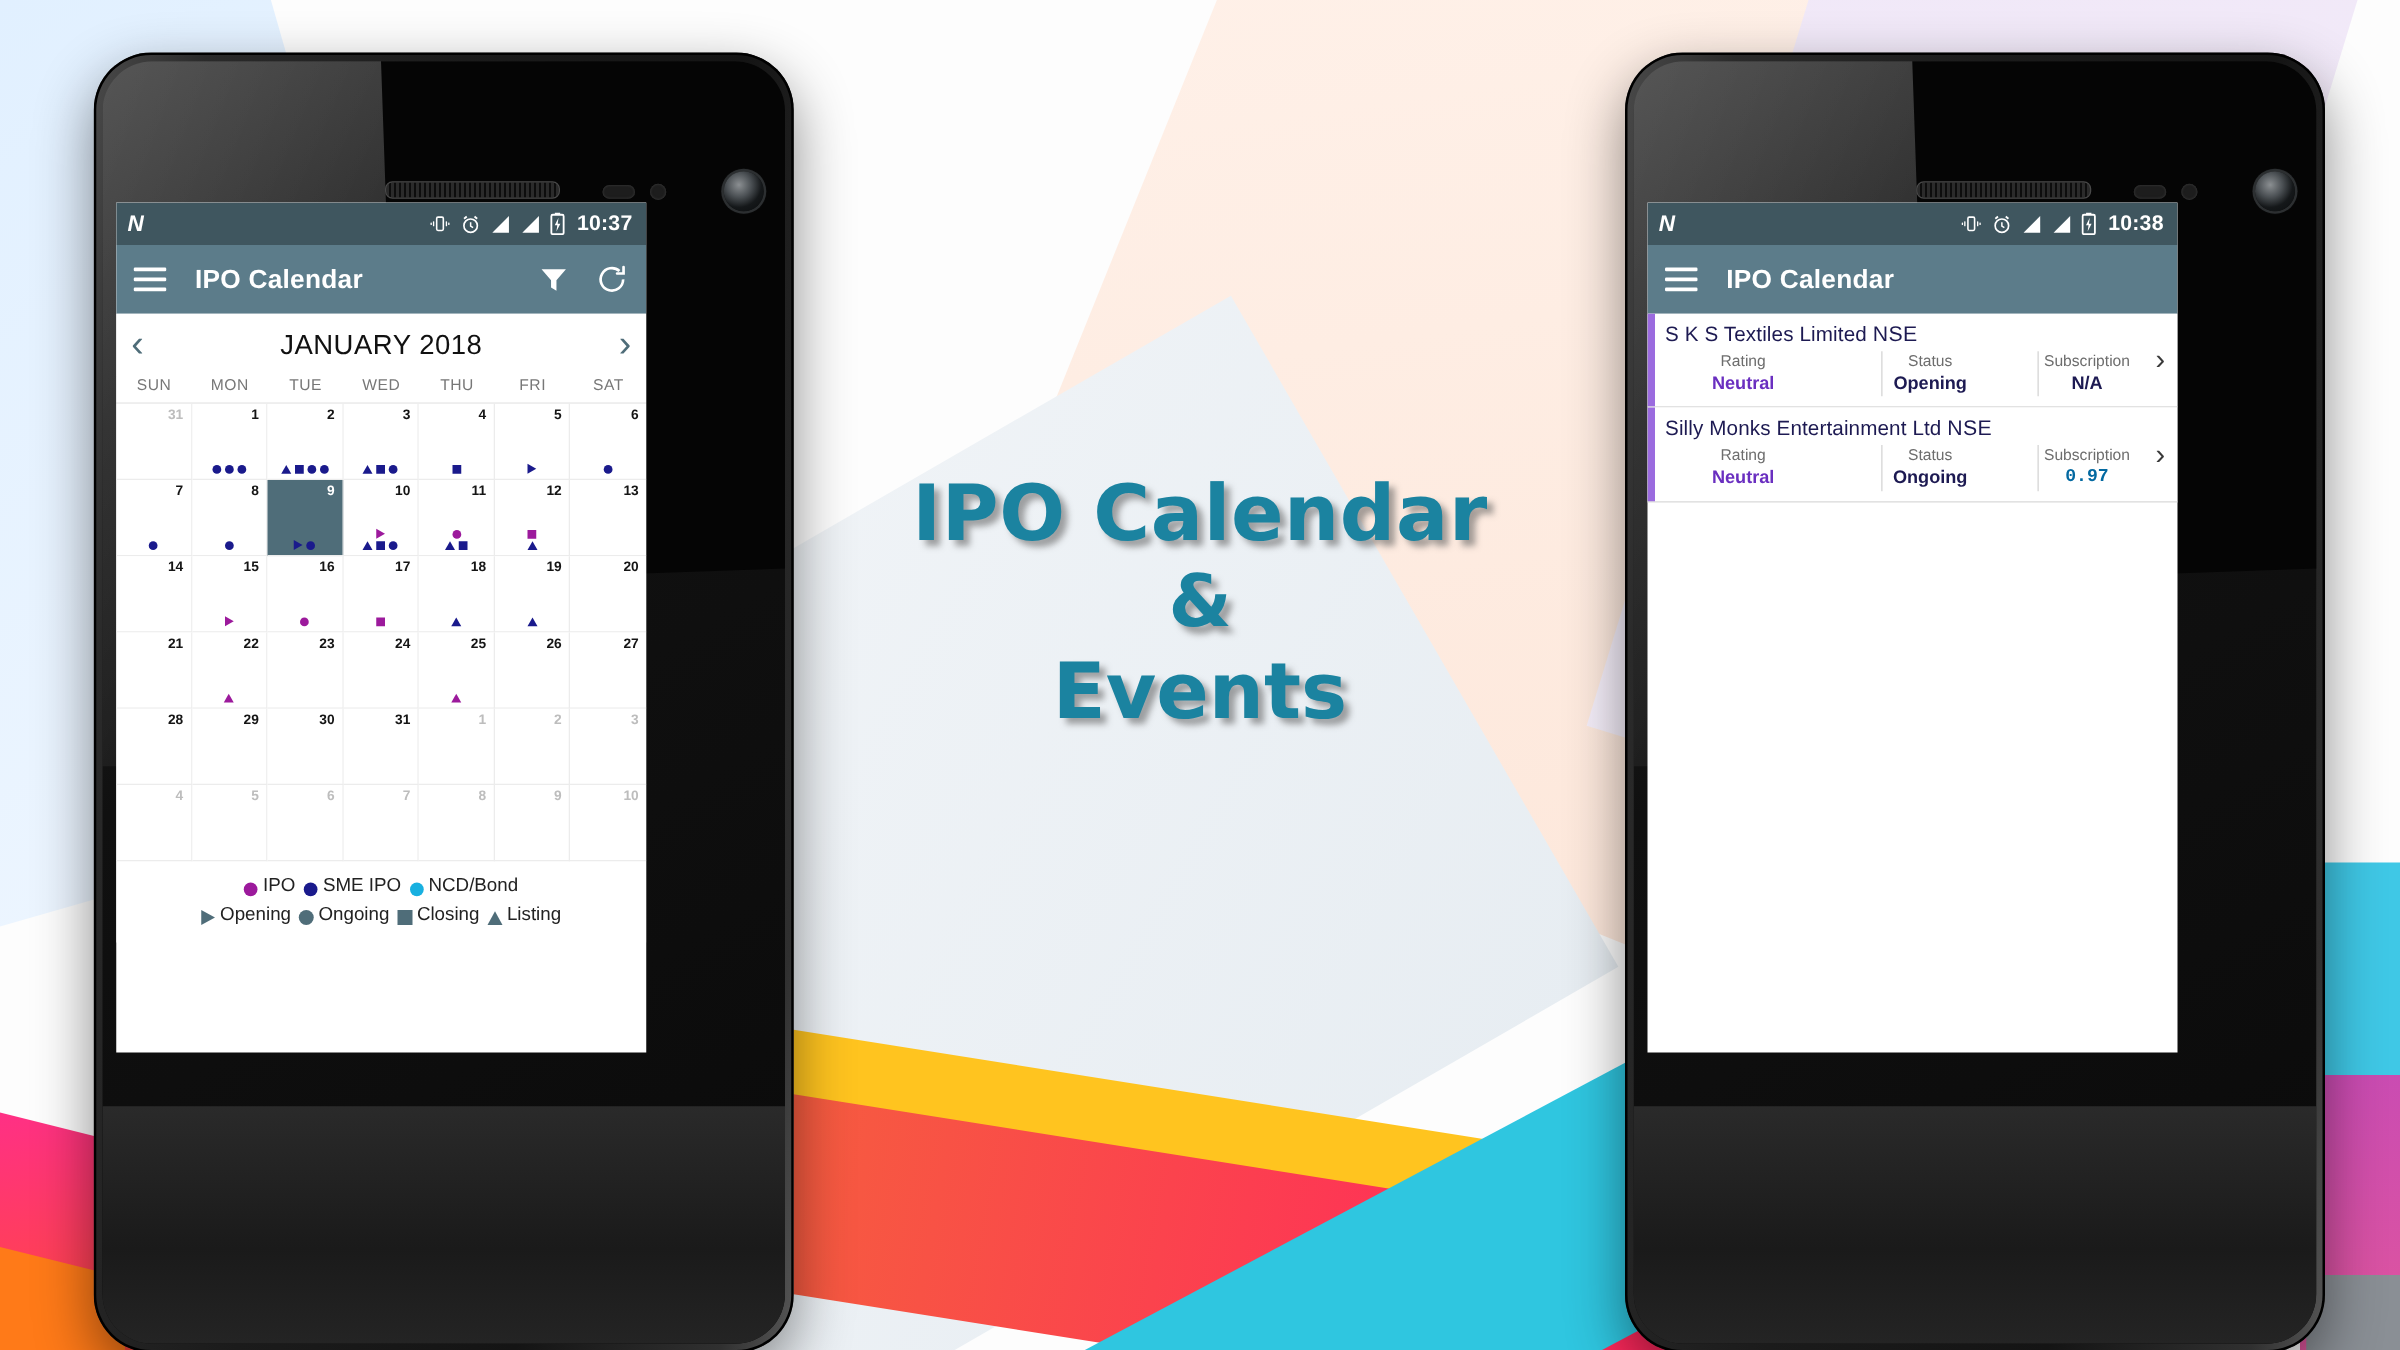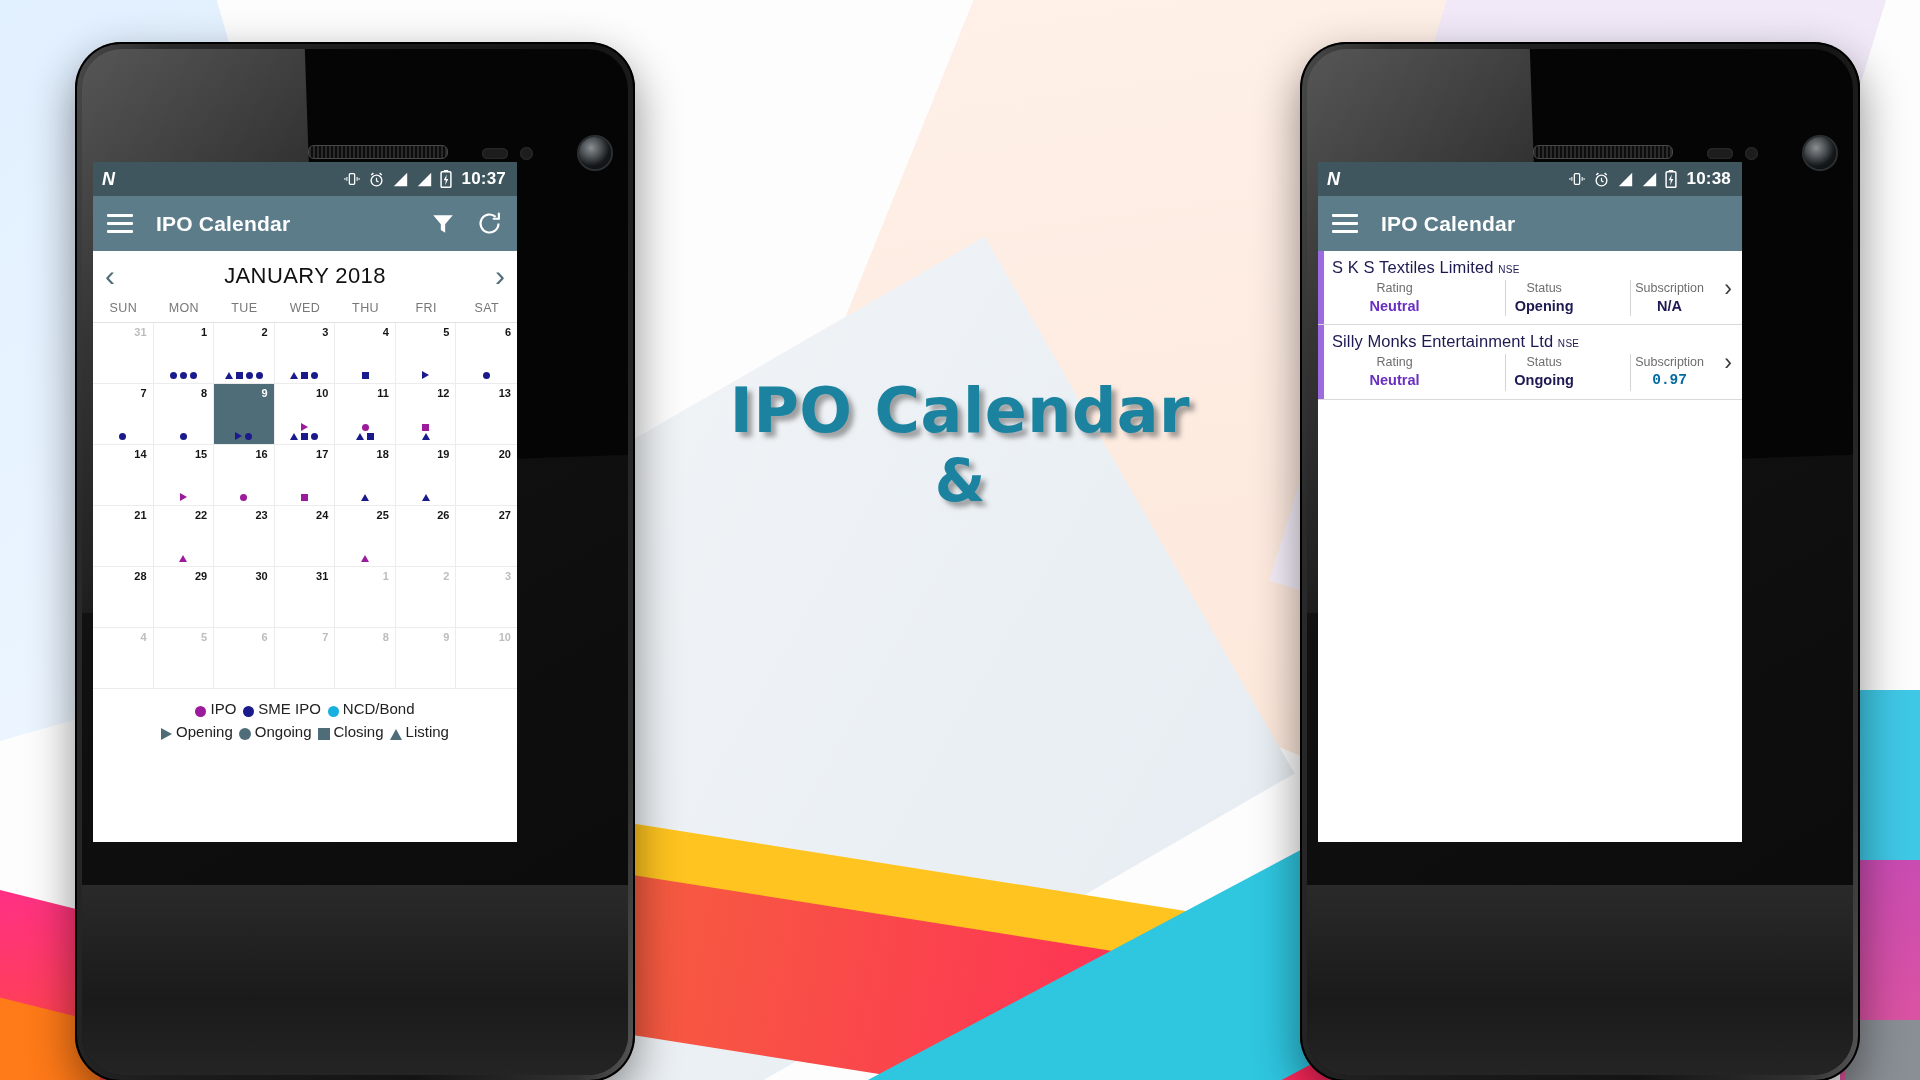--- a/index.html
+++ b/index.html
@@ -119,21 +119,21 @@
   }
   .date-head .dh-txt{ font-size:19px; font-weight:700; letter-spacing:.4px;}
   .dh-btn{
     position:absolute; right:12px; top:50%; transform:translateY(-50%);
     width:27px; height:27px; border-radius:50%; background:#fff;
     display:flex; align-items:center; justify-content:center;
   }
   .ipo-row{ position:relative; background:#fff; border-bottom:1px solid #d9d9d9; padding:7px 34px 8px 14px; }
   .accent{ position:absolute; left:0; top:0; bottom:0; width:6px; }
   .ipo-name{ font-size:16.5px; color:#1d1a52; font-weight:400; letter-spacing:.1px; }
-  .ipo-name .exch{ font-size:10px; letter-spacing:.3px; }
+  .ipo-name .exch{ font-size:17px; letter-spacing:.3px; }
   .ipo-cols{ display:grid; grid-template-columns:1fr 1fr 1fr; margin-top:3px; }
   .ipo-col{ text-align:center; padding:0 4px; }
   .ipo-col + .ipo-col{ border-left:1px solid #d4d4d4;margin-left:48px; }
   .col-label{ font-size:12.5px; color:#6d6d6d; line-height:1.35; }
   .col-value{ font-size:14.5px; font-weight:700; line-height:1.35; }
   .row-chev{ position:absolute; right:10px; top:50%; transform:translateY(-50%); font-size:23px; color:#3a3a3a; font-weight:300;}
 
   
   #hero{
     position:absolute; z-index:4; left:660px; top:380px; width:600px;
@@ -613,13 +613,14 @@
             <span class="row-chev">›</span>
           </div>
         </div>
     </div>
   </div>
 </div>
 
 <div id="hero">
   <div class="l1">IPO Calendar</div>
   <div class="l2">&amp;</div>
+  <div class="l3">Events</div>
 </div>
 
 </body></html>

